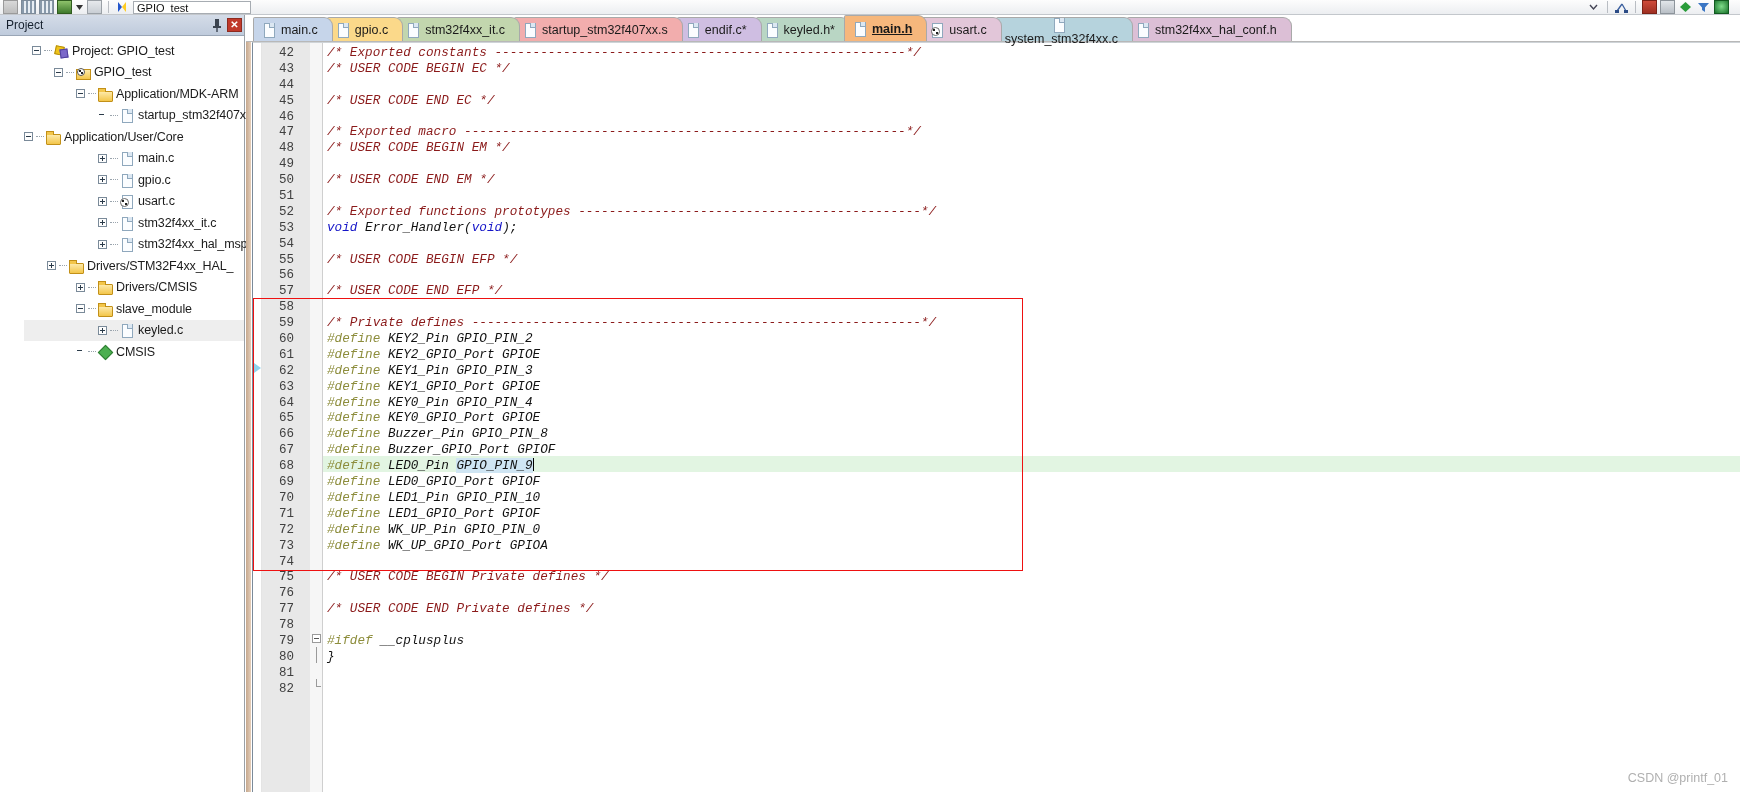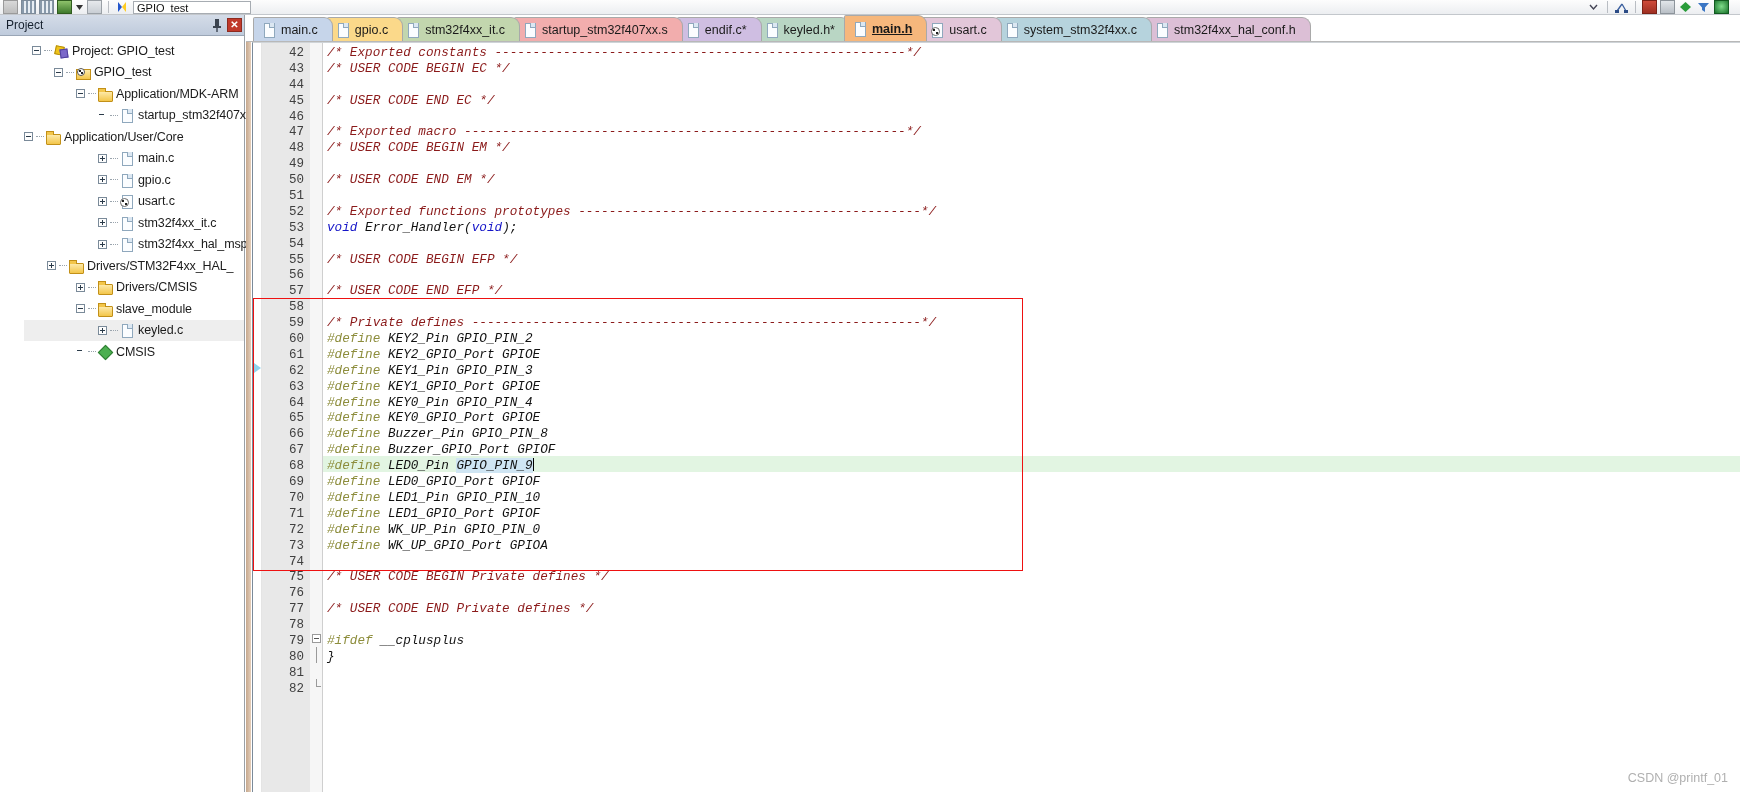--- a/index.html
+++ b/index.html
@@ -184,21 +184,21 @@
   }
   .foldcol {
     position:absolute; left:57px; top:0; width:13px; bottom:0;
     background: #f6f6f6; border-right: 1px solid #cfcfcf;
   }
   .codecol { position:absolute; left:70px; top:0; right:0; bottom:0; }
 
   .crow { height: 15.9px; line-height: 15.9px; position: relative; }
   .lnum {
     font-family: "Liberation Mono", monospace; font-size: 12.5px; color: #404040;
-    padding-right: 6px;
+    padding-right: 16px;
   }
   .ctext {
     font-family: "Liberation Mono", monospace; font-size: 12.7px;
     color: #111; white-space: pre; padding-left: 4px; font-style: italic;
   }
   .cmt { color: #8b1a1a; }
   .kw  { color: #1616c8; }
   .pp  { color: #8d8d3c; }
   .hl-line { background: #e2f5e2; }
   .sel { background: #cfe5f3; }
@@ -423,21 +423,21 @@
           <span class="tablabel">keyled.h*</span>
         </div>
         <div class="tab active" style="background: rgb(246, 183, 124); z-index: 50;">
           <span class="tabico"></span>
           <span class="tablabel">main.h</span>
         </div>
         <div class="tab gear" style="background: rgb(226, 198, 217); z-index: 23;">
           <span class="tabico"></span>
           <span class="tablabel">usart.c</span>
         </div>
-        <div class="tab" style="background: rgb(182, 211, 221); z-index: 22;">
+        <div class="tab" style="background: rgb(182, 211, 221); z-index: 22; flex-direction: column;">
           <span class="tabico"></span>
           <span class="tablabel">system_stm32f4xx.c</span>
         </div>
         <div class="tab" style="background: rgb(220, 191, 214); z-index: 21;">
           <span class="tabico"></span>
           <span class="tablabel">stm32f4xx_hal_conf.h</span>
         </div>
       </div>
 
     <div class="codewrap">

